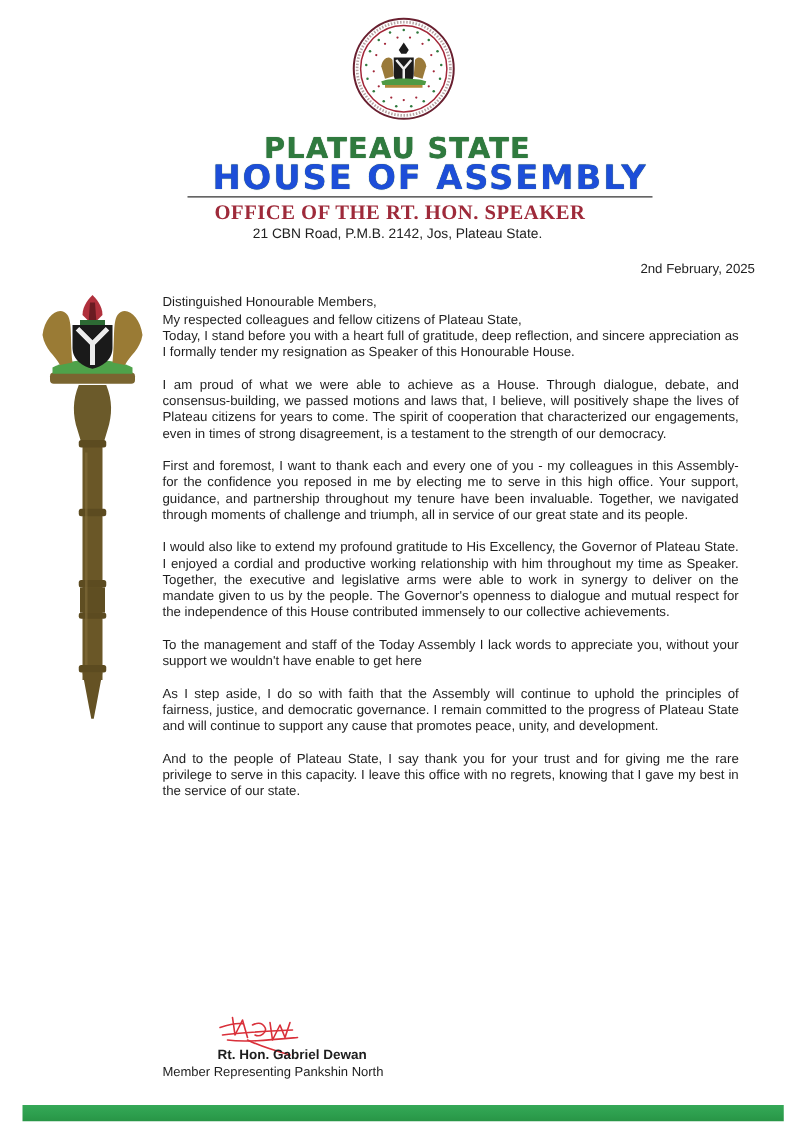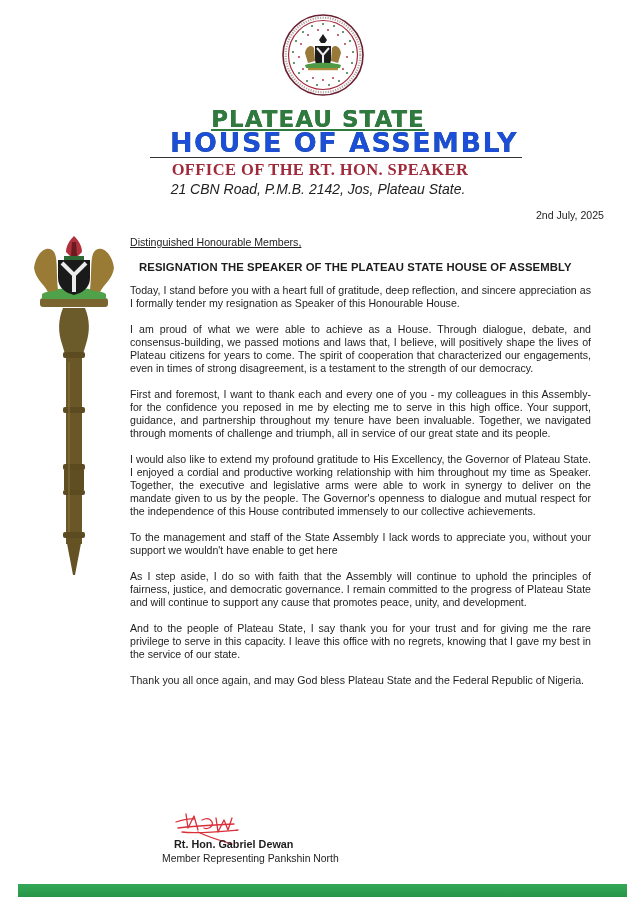--- a/index.html
+++ b/index.html
@@ -1,32 +1,32 @@
 <!DOCTYPE html>
 <html><head>
 <meta charset="utf-8">
 <style>
   html, body { margin: 0; padding: 0; background: #ffffff; }
   body { width: 636px; height: 900px; position: relative; overflow: hidden; font-family: "Liberation Sans", sans-serif; color: #1e1e1e; }
   .seal { position: absolute; left: 281px; top: 13px; width: 84px; height: 84px; }
-  .state-name { position: absolute; left: 0; width: 636px; top: 106px; text-align: center; font-family: "DejaVu Sans", sans-serif; font-weight: 900; font-size: 23px; color: #2f7a3e; letter-spacing: 1px; text-shadow: 0 0 0.6px #1d5a2a; text-decoration: underline; }
+  .state-name { position: absolute; left: 0; width: 636px; top: 106px; text-align: center; font-family: "DejaVu Sans", sans-serif; font-weight: 900; font-size: 23px; color: #2f7a3e; letter-spacing: 1px; text-shadow: 0 0 0.6px #1d5a2a; }
   .house-name { position: absolute; left: 170px; width: 330px; top: 127px; text-align: center; font-family: "DejaVu Sans", sans-serif; font-weight: 900; font-size: 27px; color: #1d4ed8; letter-spacing: 1.5px; text-shadow: 0 0 0.6px #1d5a2a; white-space: nowrap; }
   .header-rule { position: absolute; left: 150px; top: 157px; width: 372px; height: 0; border-top: 1.2px solid #333; }
   .office { position: absolute; left: 0; width: 636px; top: 160px; padding-left: 2px; text-align: center; font-family: "Liberation Serif", serif; font-weight: bold; font-size: 16.5px; color: #9e2a3a; letter-spacing: 0.4px; }
-  .address { position: absolute; left: 0; width: 636px; top: 181px; text-align: center; font-size: 14px; color: #222; font-style: italic; }
+  .address { position: absolute; left: 0; width: 636px; top: 181px; text-align: center; font-size: 11px; color: #222; }
   .mace { position: absolute; left: 28px; top: 232px; width: 92px; height: 345px; }
   .date { position: absolute; right: 32px; top: 209px; font-size: 10.6px; }
   .body-text { position: absolute; left: 130px; top: 236px; width: 476px; font-size: 10.6px; line-height: 13px; }
   .body-text p { margin: 0 15px 13px 0; text-align: justify; }
   .salutation { margin: 0; }
-  .salutation div { line-height: 13.5px; text-decoration: underline; }
+  .salutation div { line-height: 13.5px; }
   .subject { margin: 11px 0 10px 9px; font-weight: bold; font-size: 11.3px; letter-spacing: 0.1px; }
   .signature { position: absolute; left: 172px; top: 810px; width: 72px; height: 36px; }
   .signer-name { position: absolute; left: 130px; top: 838px; font-weight: bold; font-size: 10.8px; margin-left: 44px; }
-  .signer-role { position: absolute; left: 130px; top: 853px; font-size: 10.4px; margin-left: 32px; }
+  .signer-role { position: absolute; left: 130px; top: 853px; font-size: 10.4px; }
   .footer-bar { position: absolute; left: 18px; top: 884px; width: 609px; height: 13px; background: linear-gradient(180deg, #35a857 0%, #2ea04f 50%, #289546 100%); }
 </style>
 </head>
 <body>
 
 <svg class="seal" viewBox="0 0 84 84">
   <circle cx="42" cy="42" r="40" fill="#fff" stroke="#6a2030" stroke-width="1.6"></circle>
   <circle cx="42" cy="42" r="34.5" fill="none" stroke="#a3283a" stroke-width="1.2"></circle>
   <circle cx="42" cy="42" r="37.3" fill="none" stroke="#7a5a5a" stroke-width="2.2" stroke-dasharray="1.2 1.3" opacity="0.55"></circle>
   <g fill="#2f7a3e">
@@ -95,35 +95,34 @@
   <path d="M14 62 C 28 54 64 54 78 62 L78 67 L14 67 Z" fill="#4fa24a"></path>
   <path d="M6 36 C 8 20 20 12 26 20 C 30 26 28 40 30 58 L20 60 C 16 52 8 48 6 36 Z" fill="#9a7b35"></path>
   <path d="M86 36 C 84 20 72 12 66 20 C 62 26 64 40 62 58 L72 60 C 76 52 84 48 86 36 Z" fill="#9a7b35"></path>
   <path d="M30 28 L62 28 L62 46 C 62 56 54 61 46 63 C 38 61 30 56 30 46 Z" fill="#1a1a1a"></path>
   <path d="M34 31 L46 43 L58 31 M46 43 L46 60" stroke="#ececec" stroke-width="4" fill="none"></path>
   <path d="M38 20 C 38 12 44 6 46 4 C 48 6 54 12 54 20 L50 24 L42 24 Z" fill="#b0303c"></path>
   <path d="M44 10 L48 10 L49 24 L43 24 Z" fill="#6a1b22"></path>
   <rect x="36" y="24" width="20" height="4" fill="#2d6a34"></rect>
 </svg>
 
-<div class="date">2nd July, 2025</div>
+<div class="date">2nd February, 2025</div>
 
 <div class="body-text">
   <div class="salutation">
     <div>Distinguished Honourable Members,</div>
+    <div>My respected colleagues and fellow citizens of Plateau State,</div>
   </div>
-  <div class="subject">RESIGNATION THE SPEAKER OF THE PLATEAU STATE HOUSE OF ASSEMBLY</div>
   <p>Today, I stand before you with a heart full of gratitude, deep reflection, and sincere appreciation as I formally tender my resignation as Speaker of this Honourable House.</p>
   <p>I am proud of what we were able to achieve as a House. Through dialogue, debate, and consensus-building, we passed motions and laws that, I believe, will positively shape the lives of Plateau citizens for years to come. The spirit of cooperation that characterized our engagements, even in times of strong disagreement, is a testament to the strength of our democracy.</p>
   <p>First and foremost, I want to thank each and every one of you - my colleagues in this Assembly- for the confidence you reposed in me by electing me to serve in this high office. Your support, guidance, and partnership throughout my tenure have been invaluable. Together, we navigated through moments of challenge and triumph, all in service of our great state and its people.</p>
   <p>I would also like to extend my profound gratitude to His Excellency, the Governor of Plateau State. I enjoyed a cordial and productive working relationship with him throughout my time as Speaker. Together, the executive and legislative arms were able to work in synergy to deliver on the mandate given to us by the people. The Governor's openness to dialogue and mutual respect for the independence of this House contributed immensely to our collective achievements.</p>
-  <p>To the management and staff of the State Assembly I lack words to appreciate you, without your support we wouldn't have enable to get here</p>
+  <p>To the management and staff of the Today Assembly I lack words to appreciate you, without your support we wouldn't have enable to get here</p>
   <p>As I step aside, I do so with faith that the Assembly will continue to uphold the principles of fairness, justice, and democratic governance. I remain committed to the progress of Plateau State and will continue to support any cause that promotes peace, unity, and development.</p>
   <p>And to the people of Plateau State, I say thank you for your trust and for giving me the rare privilege to serve in this capacity. I leave this office with no regrets, knowing that I gave my best in the service of our state.</p>
-  <p>Thank you all once again, and may God bless Plateau State and the Federal Republic of Nigeria.</p>
 </div>
 
 <svg class="signature" viewBox="0 0 72 36">
   <g fill="none" stroke="#d9303a" stroke-width="1.3" stroke-linecap="round" stroke-linejoin="round">
     <path d="M4 12 C 10 10 16 8 22 9"></path>
     <path d="M14 4 L16 18 L22 6 L26 20"></path>
     <path d="M6 18 C 20 16 40 15 62 14"></path>
     <path d="M30 10 C 34 8 38 8 40 12 C 42 16 36 20 32 18"></path>
     <path d="M44 8 L46 22 L52 10 L56 20 L60 8"></path>
     <path d="M26 22 C 34 26 46 30 60 34"></path>

